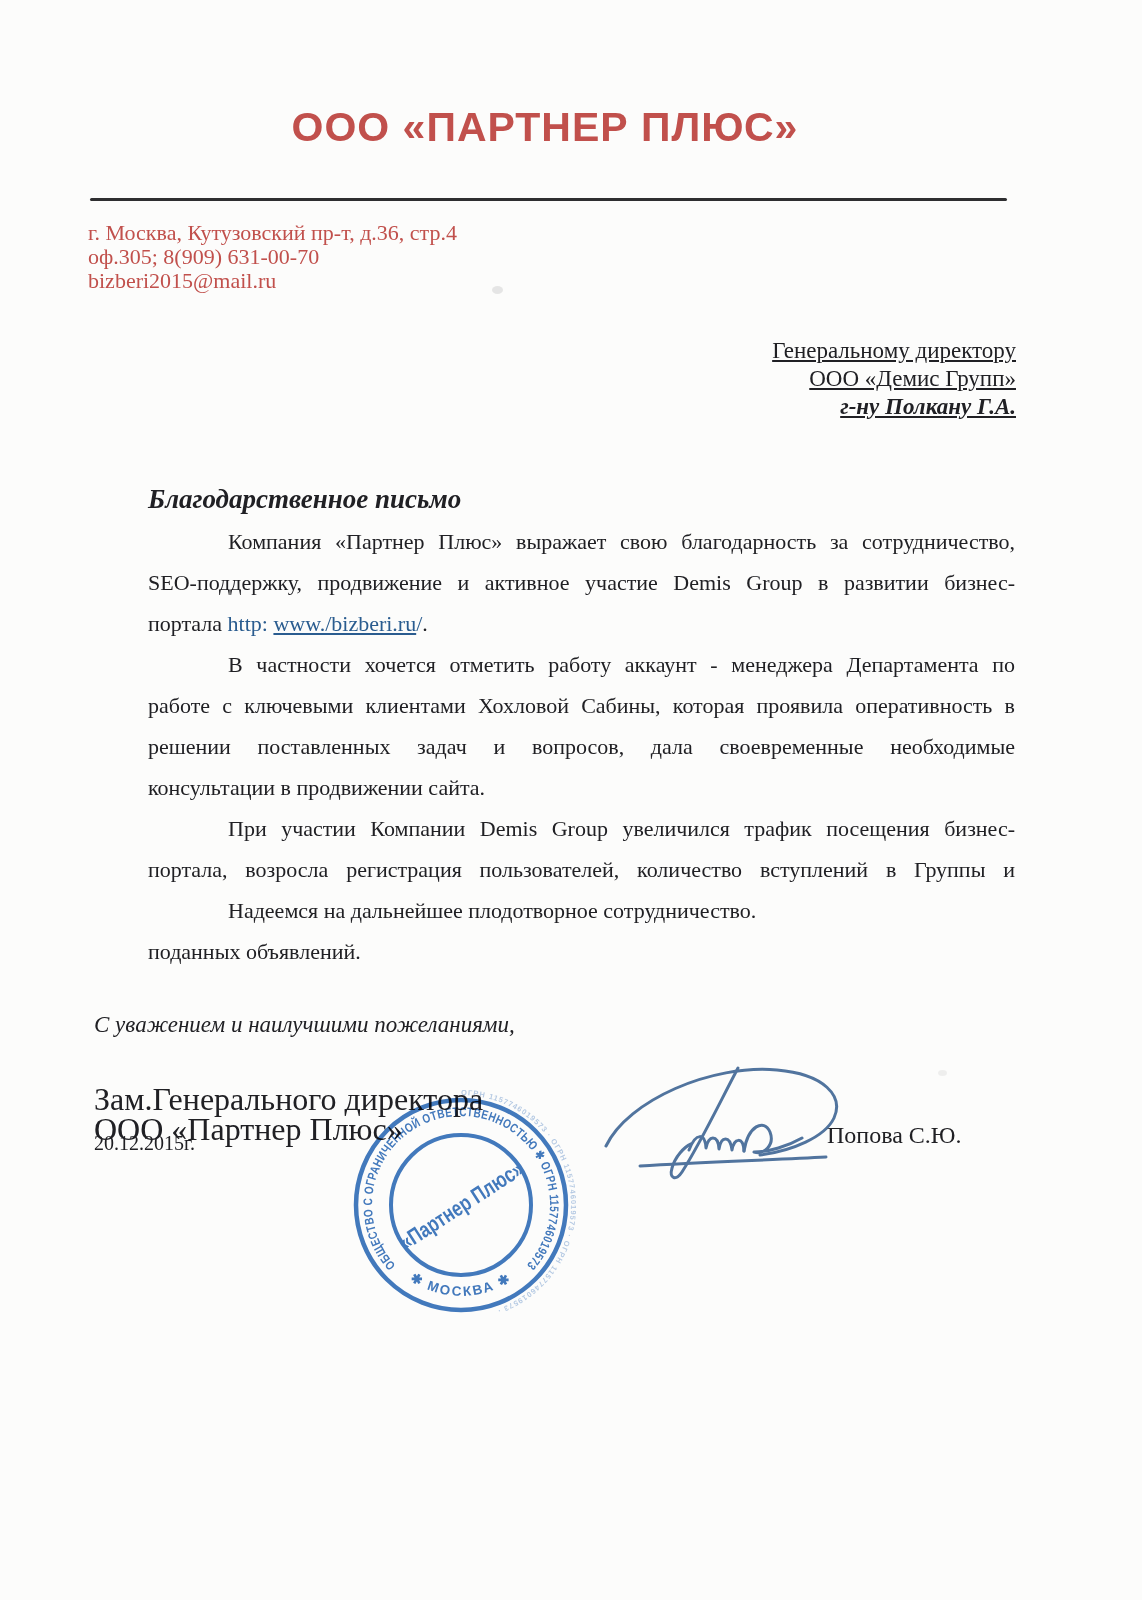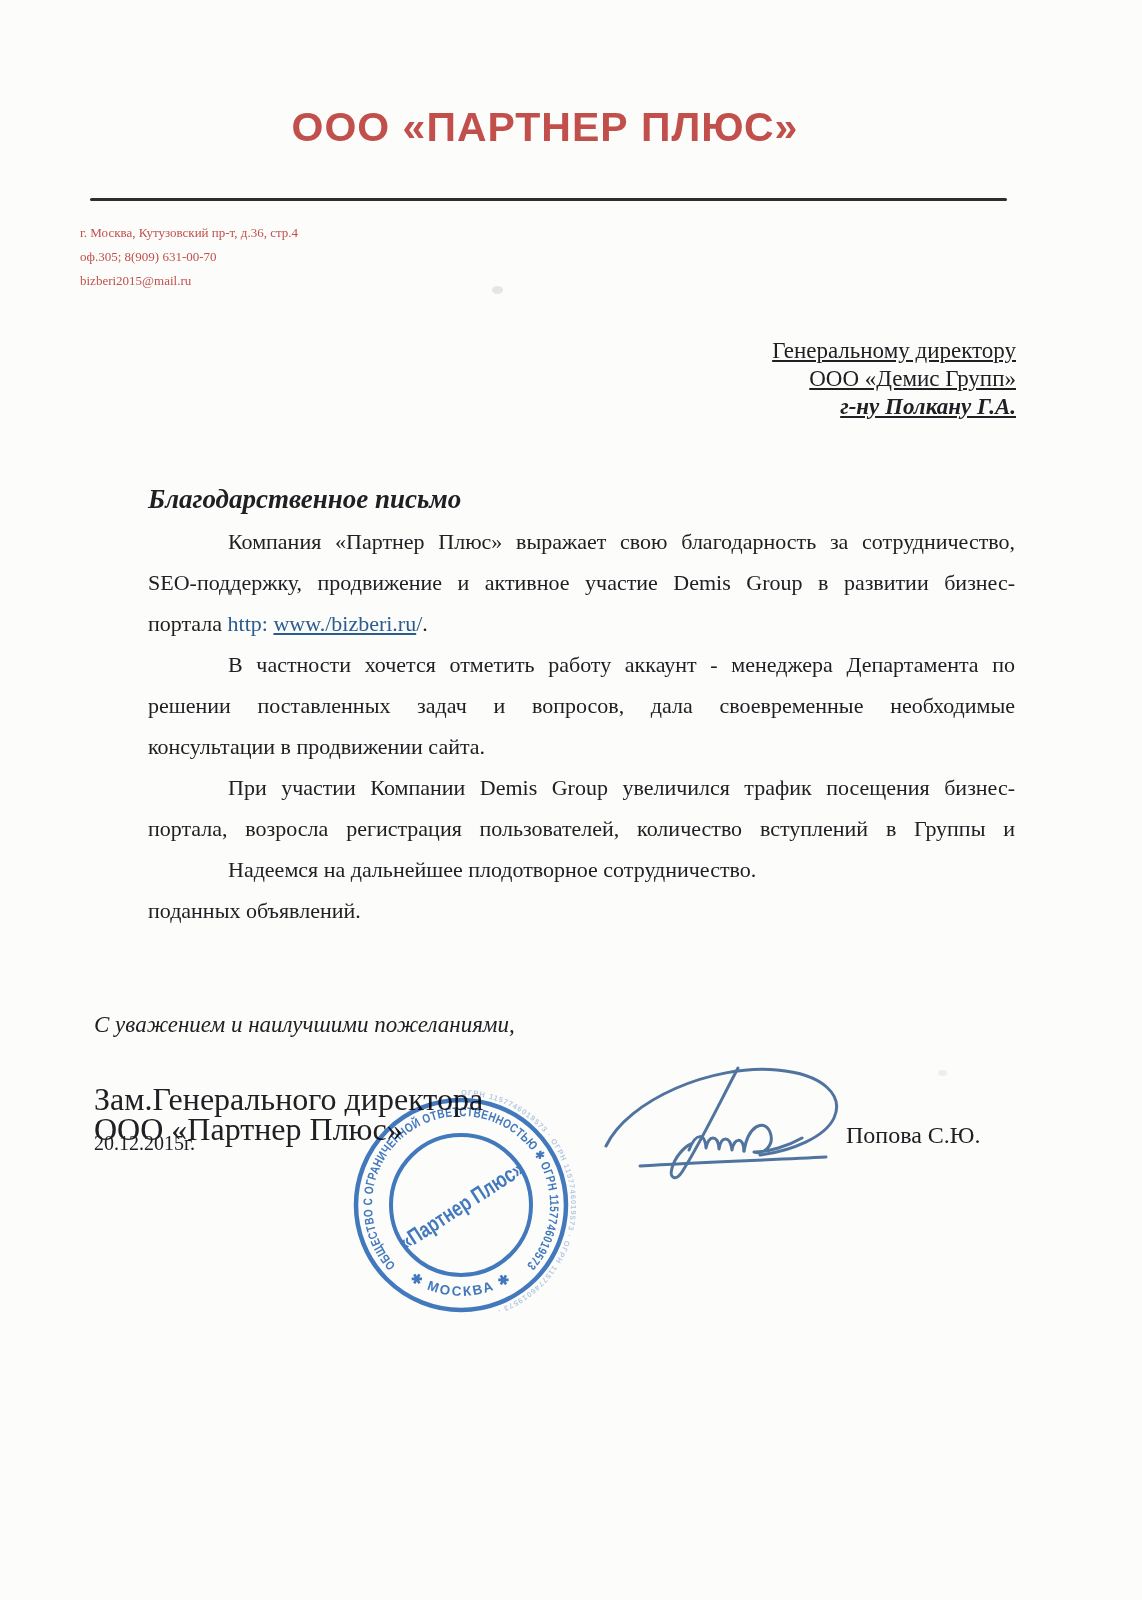--- a/index.html
+++ b/index.html
@@ -14,22 +14,22 @@
     text-align:center;
     font-family:"Liberation Sans", sans-serif;
     font-weight:bold; font-size:41px; letter-spacing:1px;
     color:var(--header-red,#c1504c);
   }
   .rule{
     position:absolute; top:198px; left:90px; width:917px; height:3px;
     background:#2e2e30; border-radius:2px;
   }
   .contact{
-    position:absolute; top:221px; left:80px;
-    font-size:13px; line-height:24px;
+    position:absolute; top:221px; left:88px;
+    font-size:22px; line-height:24px;
     color:var(--header-red,#c1504c);
   }
   .recipient{
     position:absolute; top:337px; right:126px;
     text-align:right; font-size:23px; line-height:28px;text-decoration:underline;
   }
   .recipient .bold-it{font-weight:bold; font-style:italic;}
   .title{
     position:absolute; top:484px; left:148px; width:867px;
     font-size:27px; font-weight:bold; font-style:italic;
@@ -51,21 +51,21 @@
     font-size:23px; font-style:italic;
   }
   .signoff{
     position:absolute; top:1084px; left:94px;
     font-size:32px; line-height:30px;
   }
   .date{
     position:absolute; top:1132px; left:94px; font-size:20px;
   }
   .name{
-    position:absolute; top:1122px; left:846px; font-size:24px;
+    position:absolute; top:1122px; left:827px; font-size:24px;
   }
   .stamp{
     position:absolute; top:1090px; left:346px; width:230px; height:230px;
     opacity:.9; mix-blend-mode:multiply;
   }
   .stamp text{
     font-family:"Liberation Sans", sans-serif; font-weight:bold;
     fill:var(--stamp-blue,#2e6bb8);
   }
   .signature{
@@ -103,20 +103,21 @@
     <div class="bold-it">г-ну Полкану Г.А.</div>
   </div>
 
   <div class="title">Благодарственное письмо</div>
 
   <div class="body">
     <div class="bline indent">Компания «Партнер Плюс» выражает свою благодарность за сотрудничество,</div>
     <div class="bline">SEO-поддержку, продвижение и активное участие Demis Group в развитии бизнес-</div>
     <div class="bline last"><span>портала </span><span class="http">http: </span><span class="url">www./bizberi.ru</span><span class="http">/</span><span>.</span></div>
     <div class="bline indent">В частности хочется отметить работу аккаунт - менеджера Департамента по</div>
+    <div class="bline">работе с ключевыми клиентами Хохловой Сабины, которая проявила оперативность в</div>
     <div class="bline">решении поставленных задач и вопросов, дала своевременные необходимые</div>
     <div class="bline last">консультации в продвижении сайта.</div>
     <div class="bline indent">При участии Компании Demis Group увеличился трафик посещения бизнес-</div>
     <div class="bline">портала, возросла регистрация пользователей, количество вступлений в Группы и</div>
     <div class="bline indent last">Надеемся на дальнейшее плодотворное сотрудничество.</div>
     <div class="bline last">поданных объявлений.</div>
   </div>
 
   <div class="closing">С уважением и наилучшими пожеланиями,</div>
 

